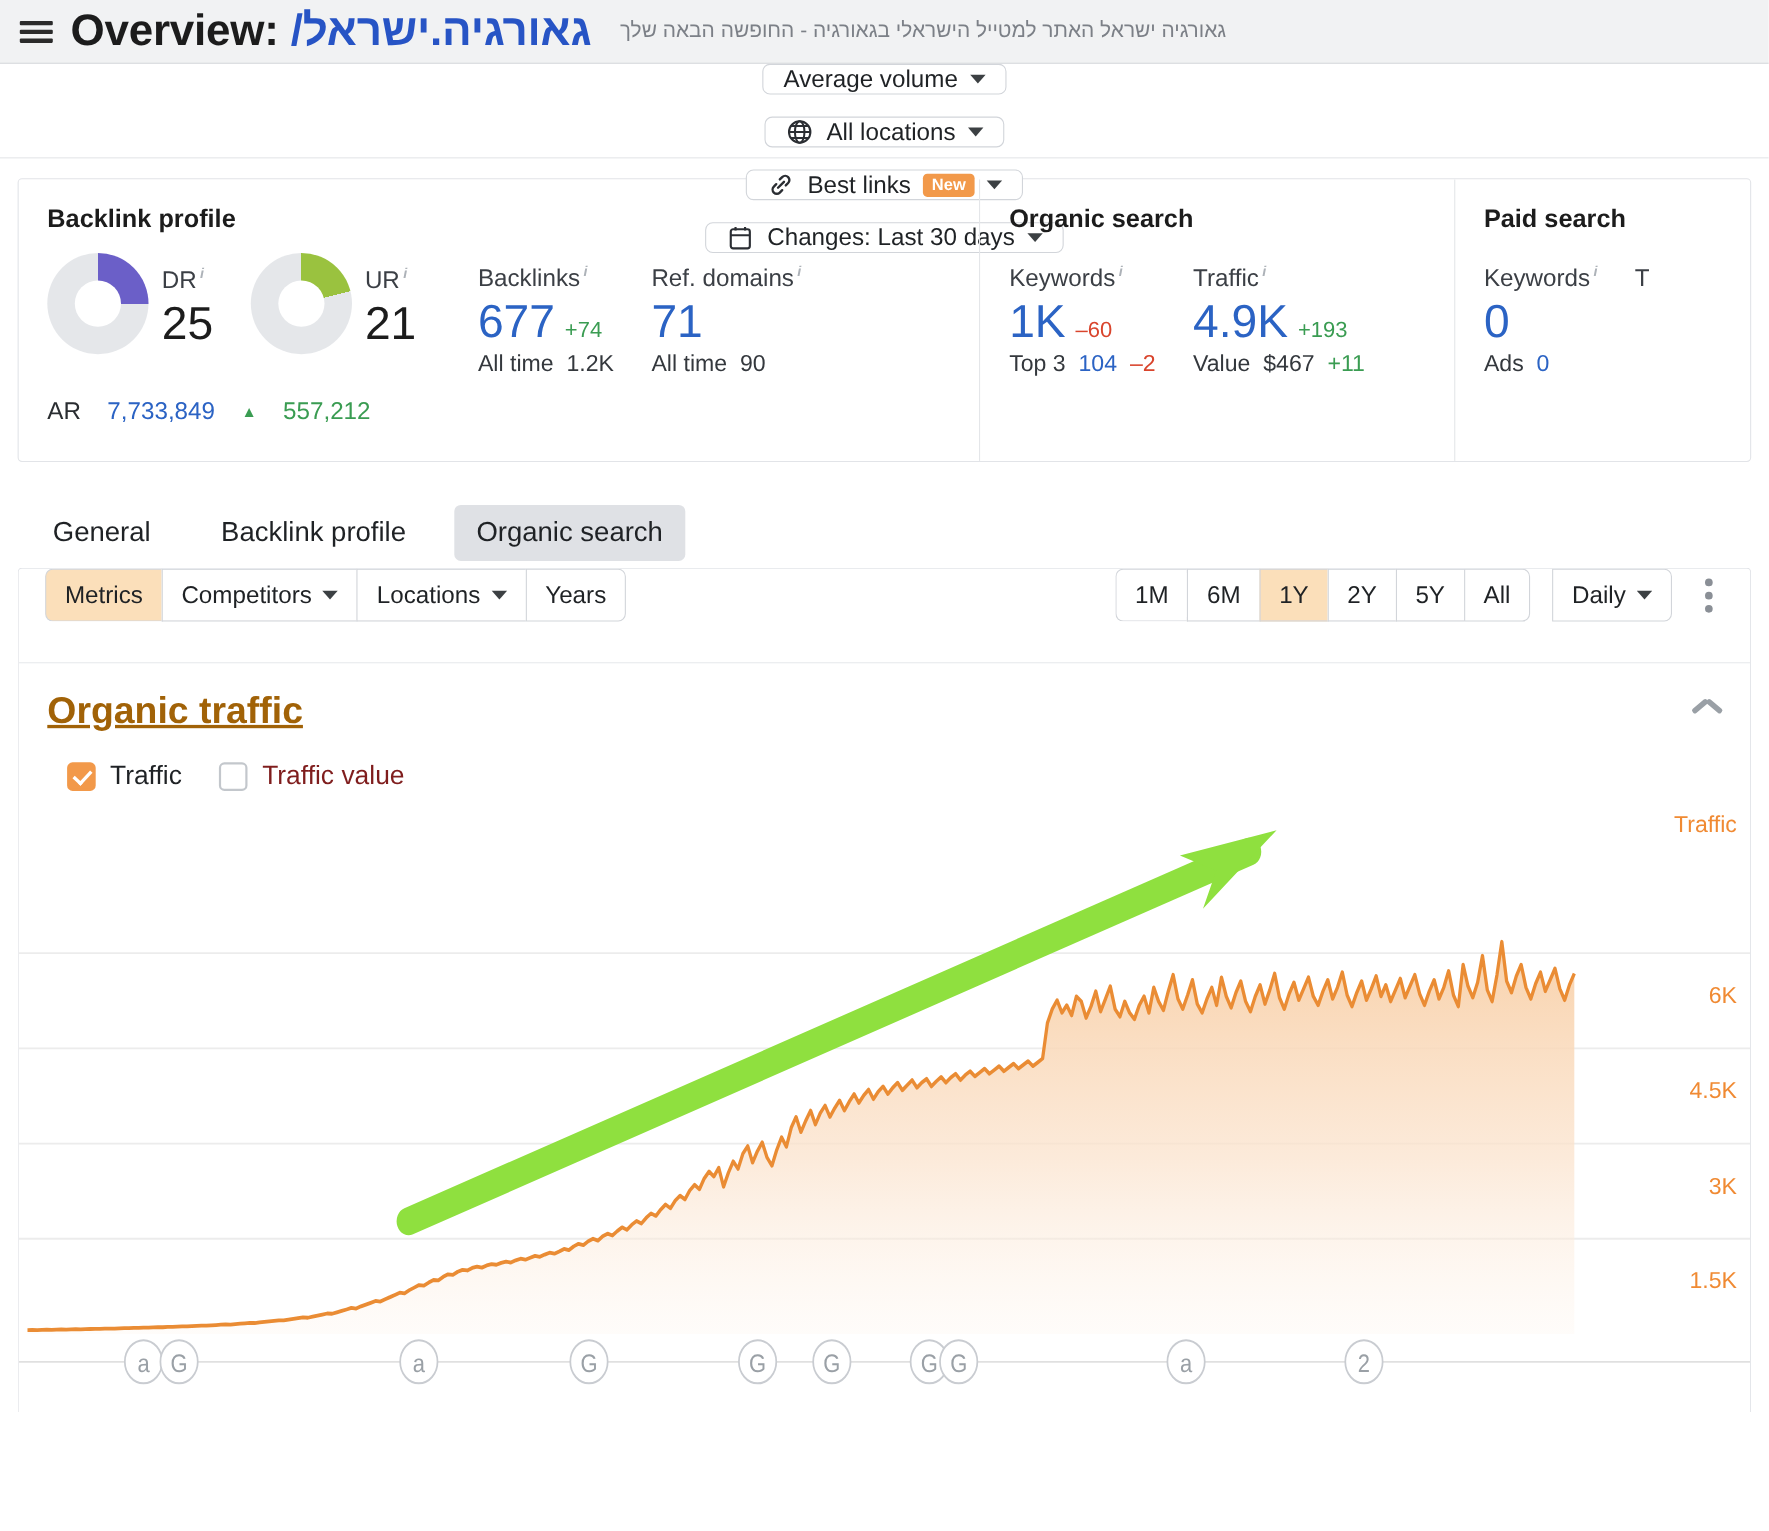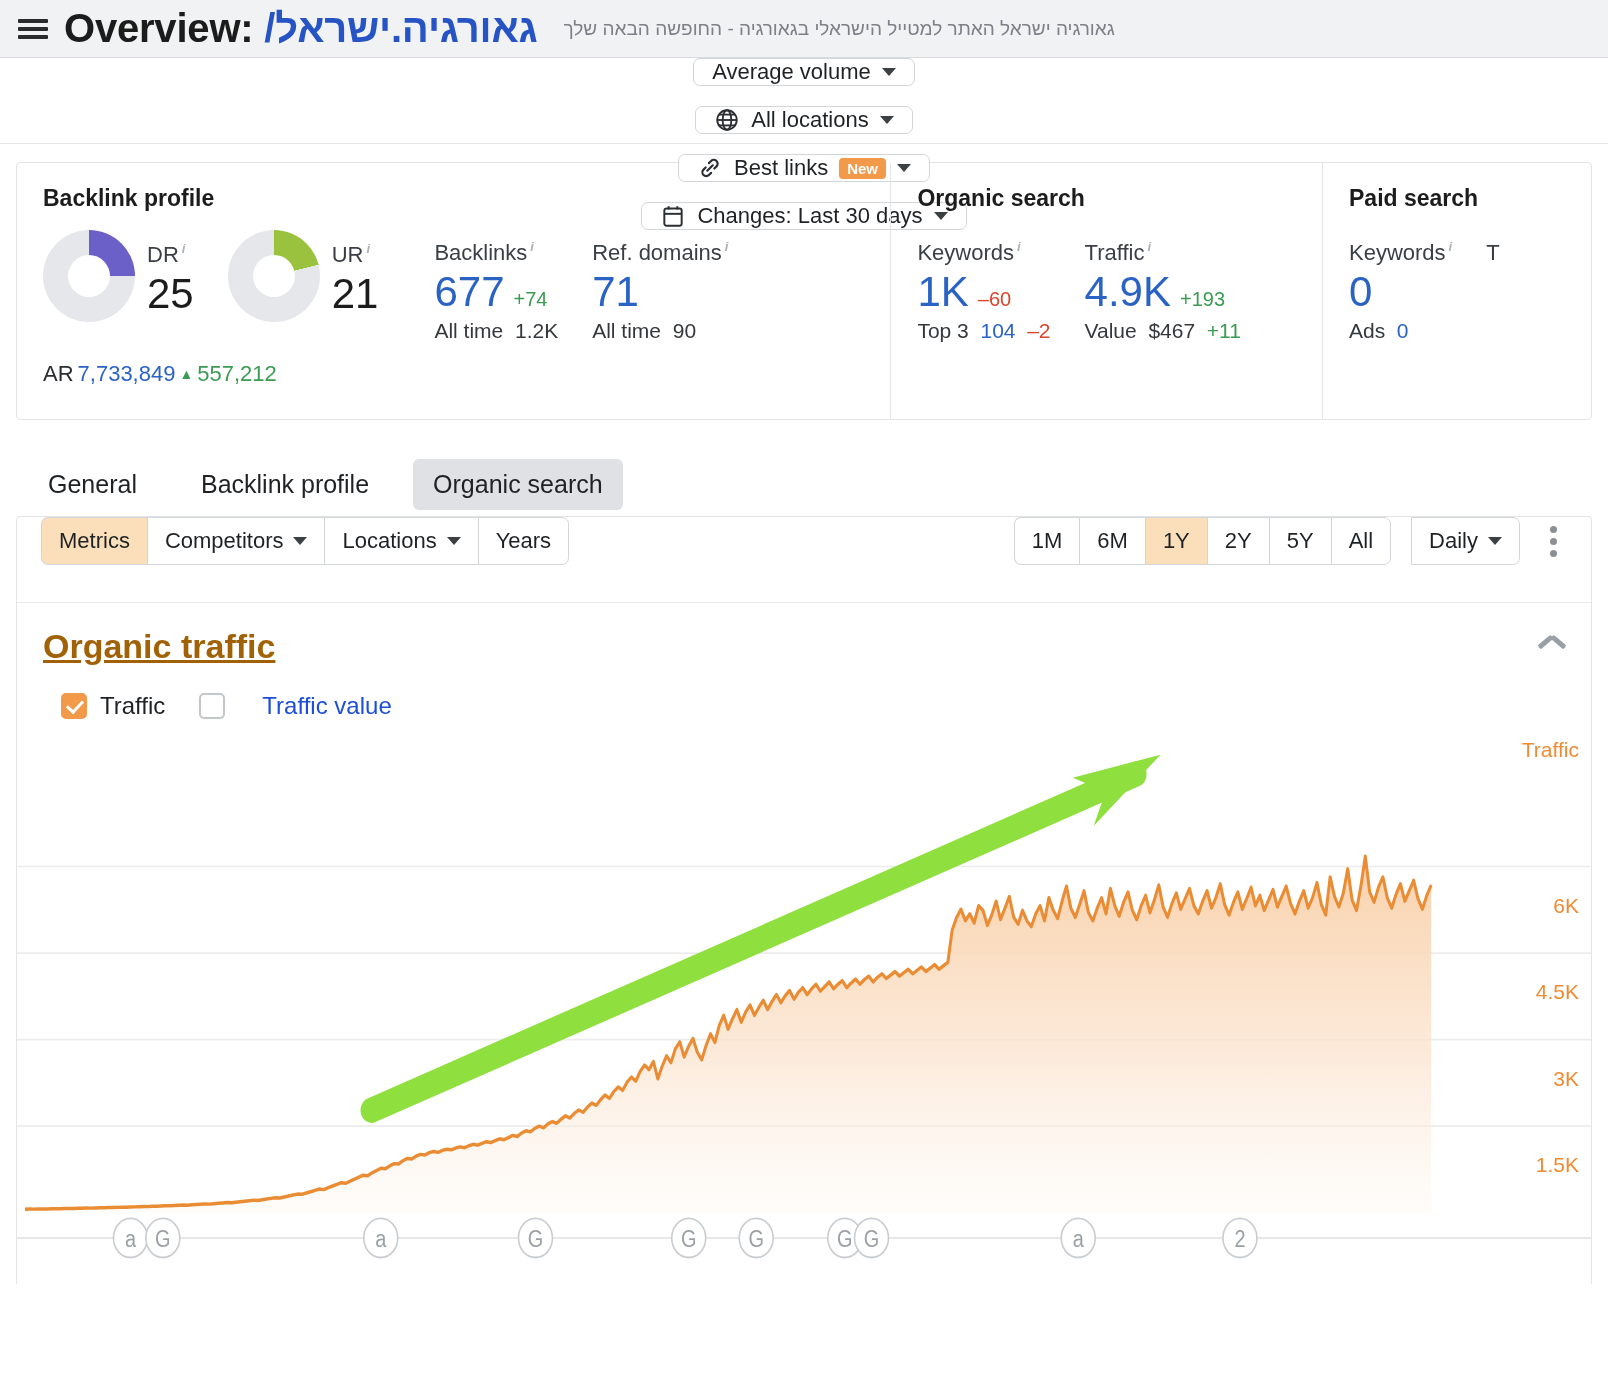--- a/index.html
+++ b/index.html
@@ -123,21 +123,21 @@
   .metric-sub .b { color: #2b63c4; }
   .metric-sub .g { color: #3a9c52; }
   .metric-sub .r { color: #d9442c; }
 
   .donut-metric { display: flex; align-items: center; gap: 12px; padding-right: 34px; }
   .donut { width: 92px; height: 92px; border-radius: 50%; position: relative; flex: 0 0 auto; }
   .donut::after {
     content: ""; position: absolute; inset: 25px;
     background: #fff; border-radius: 50%;
   }
-  .ar-row { margin-top: 18px; font-size: 22px; color: #2a2d31; display: flex; align-items: center; gap: 4px; }
+  .ar-row { margin-top: 18px; font-size: 22px; color: #2a2d31; display: flex; align-items: center; gap: 24px; }
   .ar-row .num { color: #2b63c4; }
   .ar-row .tri { color: #3a9c52; font-size: 14px; }
   .ar-row .chg { color: #3a9c52; }
 
   
   .tabs-row {
     display: flex; align-items: center; gap: 24px;
     padding: 32px 0 0 28px;
     height: 96px;
   }
@@ -199,21 +199,21 @@
     width: 26px; height: 26px; border-radius: 5px;
     border: 2px solid #c3c7cc; background: #fff; position: relative; flex: 0 0 auto;
   }
   .cbox.checked { background: #f2994a; border-color: #f2994a; }
   .cbox.checked::after {
     content:""; position:absolute; left: 7px; top: 2px;
     width: 7px; height: 13px; border: solid #fff; border-width: 0 3px 3px 0;
     transform: rotate(43deg);
   }
   .legend-label { font-size: 24px; color: #1f2225; }
-  .legend-label.muted { color: #1d4ed8; margin-left: 24px; }
+  .legend-label.muted { color: #7f1d1d; }
 
   
   .chart-wrap { position: relative; flex: 1; margin-top: 14px; }
   .chart-svg { position: absolute; inset: 0; width: 100%; height: 100%; }
   .y-labels { position: absolute; right: 12px; top: 0; bottom: 0; width: 130px; }
   .y-lab {
     position: absolute; right: 0; font-size: 21px; color: #f08a33; white-space: nowrap;
   }
 </style>
 </head>

